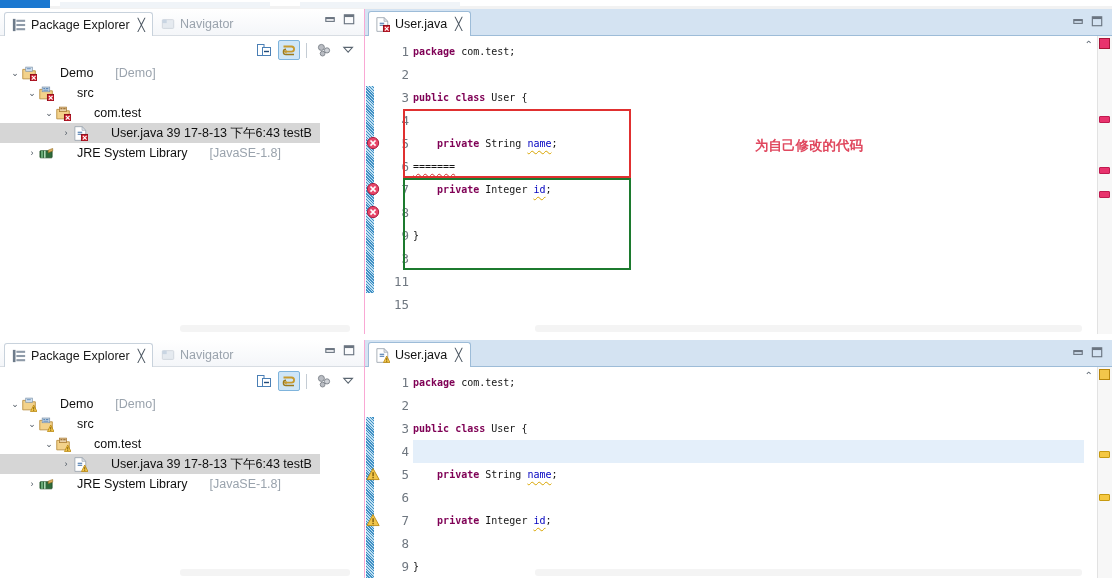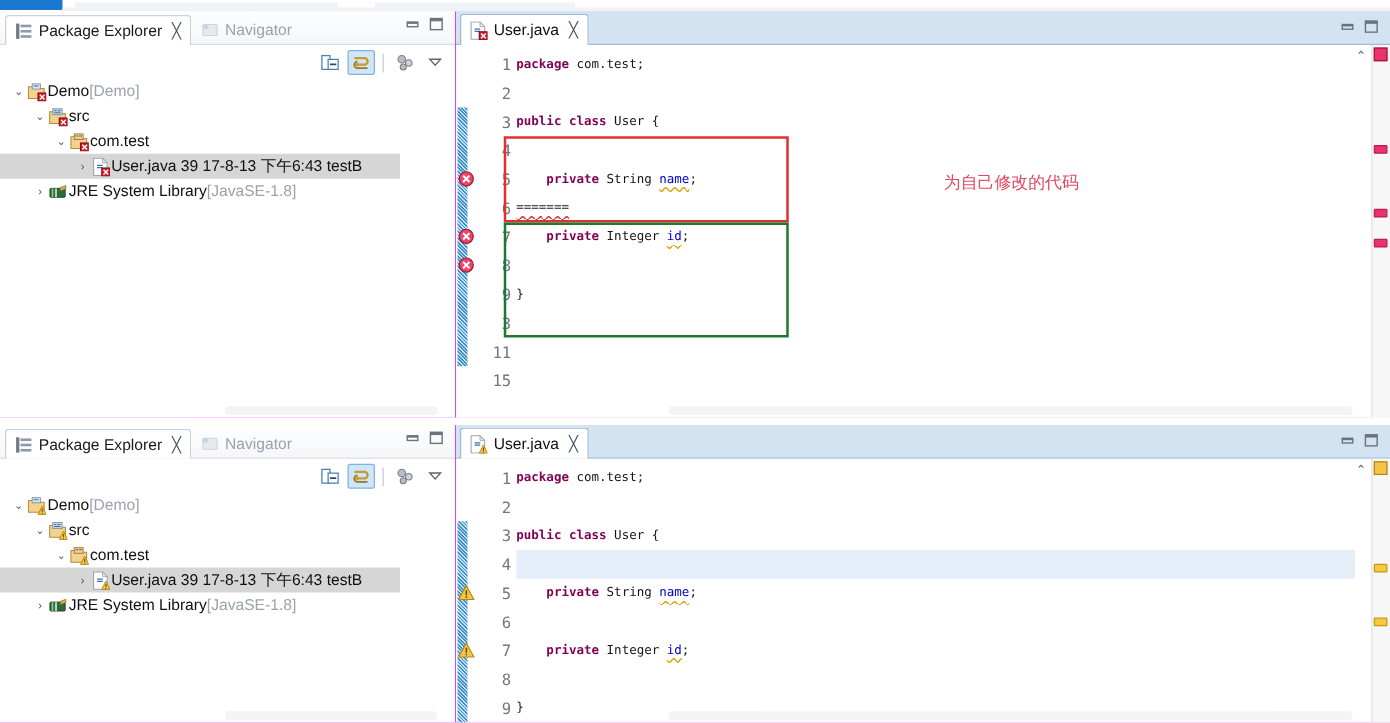--- a/index.html
+++ b/index.html
@@ -3,21 +3,21 @@
 <meta charset="utf-8">
 <style>
   * { box-sizing: border-box; }
   html, body {
     margin: 0; padding: 0;
     width: 1112px; height: 578px;
     background: #ffffff;
     font-family: "Liberation Sans", sans-serif;
     overflow: hidden;
   }
-  .screen { position: relative; width: 1112px; height: 578px; background: #d946ef; }
+  .screen { position: relative; width: 1112px; height: 578px; background: #f9a8d4; }
 
   
   .chrome-strip { position: absolute; left: 0; top: 0; width: 1112px; height: 9px; background: #ffffff; }
   .chrome-blue { position: absolute; left: 0; top: 0; width: 50px; height: 8px; background: #1b78d0; }
   .chrome-tabline { position: absolute; left: 50px; top: 6px; width: 1062px; height: 3px; background: #f2f2f2; }
   .chrome-ghost { position: absolute; top: 2px; height: 6px; background: #f0f4f8; }
 
   
   .panel { position: absolute; background: #ffffff; }
 
@@ -52,21 +52,21 @@
   .tbtn.on { background: #cfe6f7; border: 1px solid #7fb4dc; }
 
   
   .tree { position: absolute; left: 0; top: 54px; right: 0; bottom: 8px; overflow: hidden; }
   .trow {
     position: relative; height: 20px; display: flex; align-items: center;
     font-size: 12.5px; color: #101010; white-space: nowrap;
   }
   .trow.sel { background: #d6d6d6; }
   .twist { width: 14px; text-align: center; font-size: 9px; color: #4c5560; flex: 0 0 14px; }
-  .tlabel { margin-left: 0; }
+  .tlabel { margin-left: 22px; }
   .dim { color: #9aa3ad; }
   .hscroll-ghost { position: absolute; height: 7px; background: #f4f4f4; border-radius: 3px; }
 
   
   .ed-tabbar {
     position: absolute; left: 0; top: 0; right: 0; height: 27px;
     background: #d4e3f2; border-bottom: 1px solid #9dbcd8;
   }
   .ed-tab {
     position: absolute; left: 3px; top: 2px; height: 25px;
@@ -350,21 +350,21 @@
           <div class="cline"></div>
           <div class="cline"><span>    </span><span class="kw">private</span><span> String </span><span class="fld sq-y">name</span><span>;</span></div>
           <div class="cline"><span class="sq-r">=======</span></div>
           <div class="cline"><span>    </span><span class="kw">private</span><span> Integer </span><span class="fld sq-y">id</span><span>;</span></div>
           <div class="cline"></div>
           <div class="cline"><span>}</span></div>
           <div class="cline"></div>
         </div>
         <div class="annbox red" style="left: 38px; width: 228px; top: 73px; height: 69px;"></div>
         <div class="annbox green" style="left: 38px; width: 228px; top: 142px; height: 92px;"></div>
-        <div class="annotext red" style="left: 390px; top: 101px;">为自己修改的代码</div>
+        <div class="annotext red" style="left: 390px; top: 101px; font-weight: bold;">为自己修改的代码</div>
         <div class="ed-ruler">
           <div class="rbox" style="background: rgb(232, 51, 109); border: 1px solid rgb(168, 21, 56);"></div>
           <div class="rmark err" style="right: 2px; top: 80.46px;"></div>
           <div class="rmark err" style="right: 2px; top: 131.12px;"></div>
           <div class="rmark err" style="right: 2px; top: 154.96px;"></div>
         </div>
         <div class="collapse-caret">⌃</div>
       </div>
       <div class="hscroll-ghost" style="left: 170px; right: 30px; bottom: 2px;"></div>
     </div>

